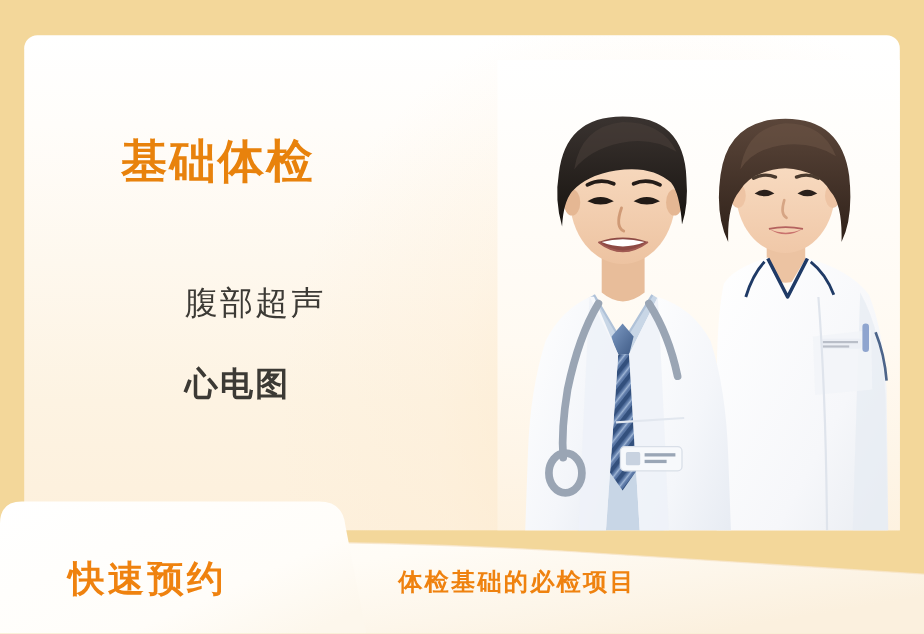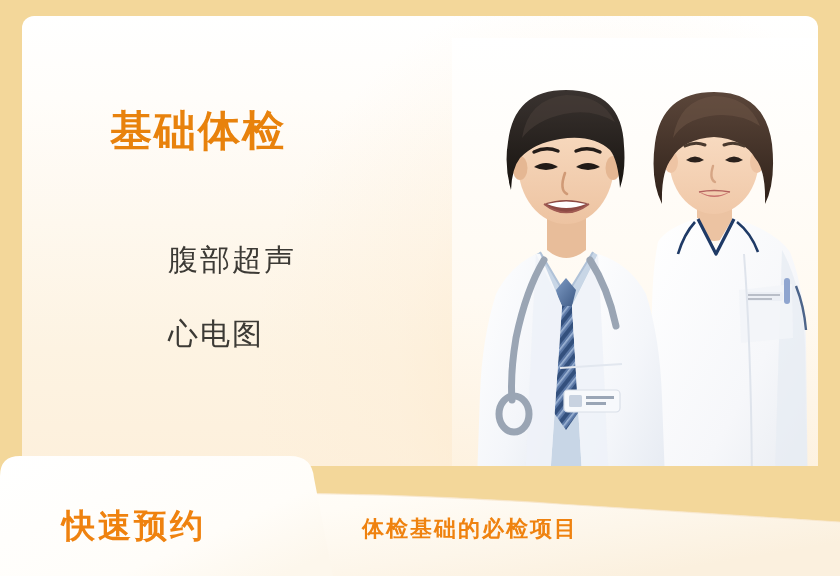--- a/index.html
+++ b/index.html
@@ -18,21 +18,21 @@
     width: 840px;
     height: 576px;
     overflow: hidden;
     background: #f3d79a;      
   }
 
   
   .card {
     position: absolute;
     left: 22px;
-    top: 16px;
+    top: 32px;
     width: 796px;
     height: 450px;            
     border-radius: 12px 12px 0 0;
     overflow: hidden;
     background: linear-gradient(to bottom,
                 #ffffff 0%,
                 #fffdfa 18%,
                 #fef8ee 46%,
                 #fdf3e2 74%,
                 #fdf0dc 100%);
@@ -76,21 +76,21 @@
   .service-item {
     font-size: 30px;
     font-weight: 400;
     color: #3c3a35;
     letter-spacing: 2px;
     line-height: 1;
     margin-bottom: 44px;
     white-space: nowrap;
     margin-top: 44px;
   }
-  .service-item:last-child { margin-bottom: 0; }
+  .service-item:last-child { margin-bottom: 0; font-weight: bold; }
 
   
   .photo {
     position: absolute;
     left: 430px;
     top: 22px;
     width: 390px;
     height: 470px;
     overflow: hidden;
   }

